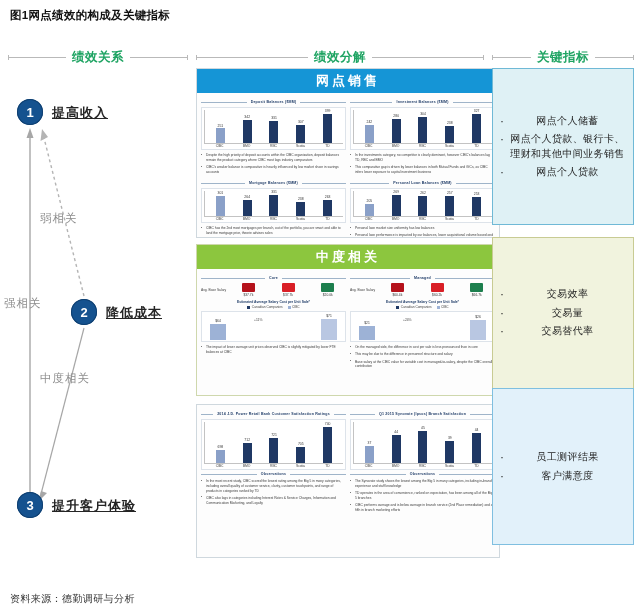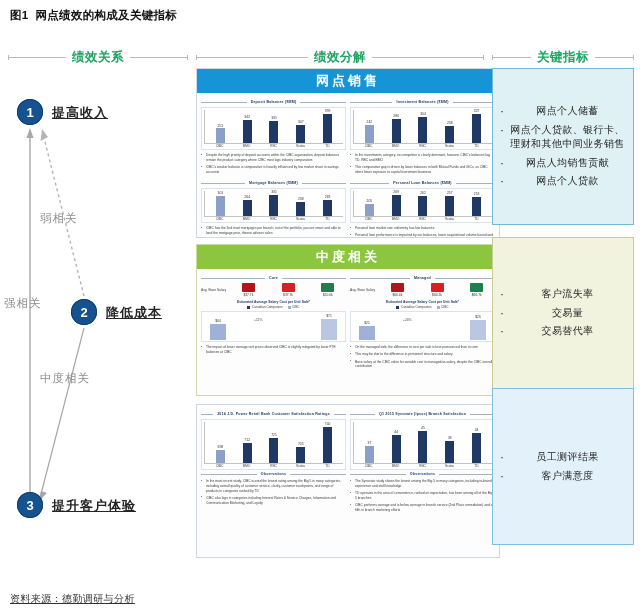--- a/index.html
+++ b/index.html
@@ -7,21 +7,21 @@
     width:640px;height:616px;background:#ffffff;
     font-family:"Liberation Sans","DejaVu Sans",sans-serif;
     color:#1a1a1a;overflow:hidden;position:relative;
   }
   
   .fig-title{
     position:absolute;left:10px;top:8px;
     font-size:11.5px;font-weight:bold;color:#111;letter-spacing:.3px;
     white-space:nowrap;
   }
-  .fig-title .num{margin-right:7px;}
+  .fig-title .num{}
 
   
   .col-head{
     position:absolute;top:48px;height:18px;
     display:flex;align-items:center;gap:6px;
   }
   .col-head .rule{flex:1 1 auto;height:1px;background:#b9b9b9;position:relative;}
   .col-head .rule::after{content:"";position:absolute;top:-2px;width:1px;height:5px;background:#b9b9b9;}
   .col-head .rule.l::after{left:0;}
   .col-head .rule.r::after{right:0;}
@@ -125,21 +125,21 @@
   .keybox ul{margin:0;padding:0;list-style:none;}
   .keybox li{
     position:relative;padding-left:9px;margin:4px 0;
     font-size:10px;line-height:1.45;color:#1f1f1f;letter-spacing:.4px;text-align:center;
   }
   .keybox li::before{content:"·";position:absolute;left:1px;top:-1px;font-size:12px;color:#1f1f1f;}
 
   
   .source{
     position:absolute;left:10px;bottom:10px;font-size:10px;color:#333;
-    letter-spacing:.4px;white-space:nowrap;text-decoration:underline;
+    letter-spacing:.4px;white-space:nowrap;
   }
 </style>
 </head>
 <body>
 
 <div class="fig-title">
   <span class="num">图1</span><span>网点绩效的构成及关键指标</span>
 </div>
 
 <div class="col-head" id="head-left">
@@ -565,27 +565,26 @@
       </div>
     </div>
   </div>
 </div>
 
 <div class="keys">
   <div class="keybox" style="top:0px;height:157px;background:#dff1f5;border-color:#6fb9d6;">
     <ul>
       <li>网点个人储蓄</li>
       <li>网点个人贷款、银行卡、理财和其他中间业务销售</li>
-      <li>网点人均销售贡献</li>
       <li>网点个人贷款</li>
     </ul>
   </div>
   <div class="keybox" style="top:169px;height:152px;background:#f1f3de;border-color:#c8cb93;">
     <ul>
-      <li>客户流失率</li>
+      <li>交易效率</li>
       <li>交易量</li>
       <li>交易替代率</li>
     </ul>
   </div>
   <div class="keybox" style="top:320px;height:157px;background:#e2f1fa;border-color:#7fbfe0;">
     <ul>
       <li>员工测评结果</li>
       <li>客户满意度</li>
     </ul>
   </div>

